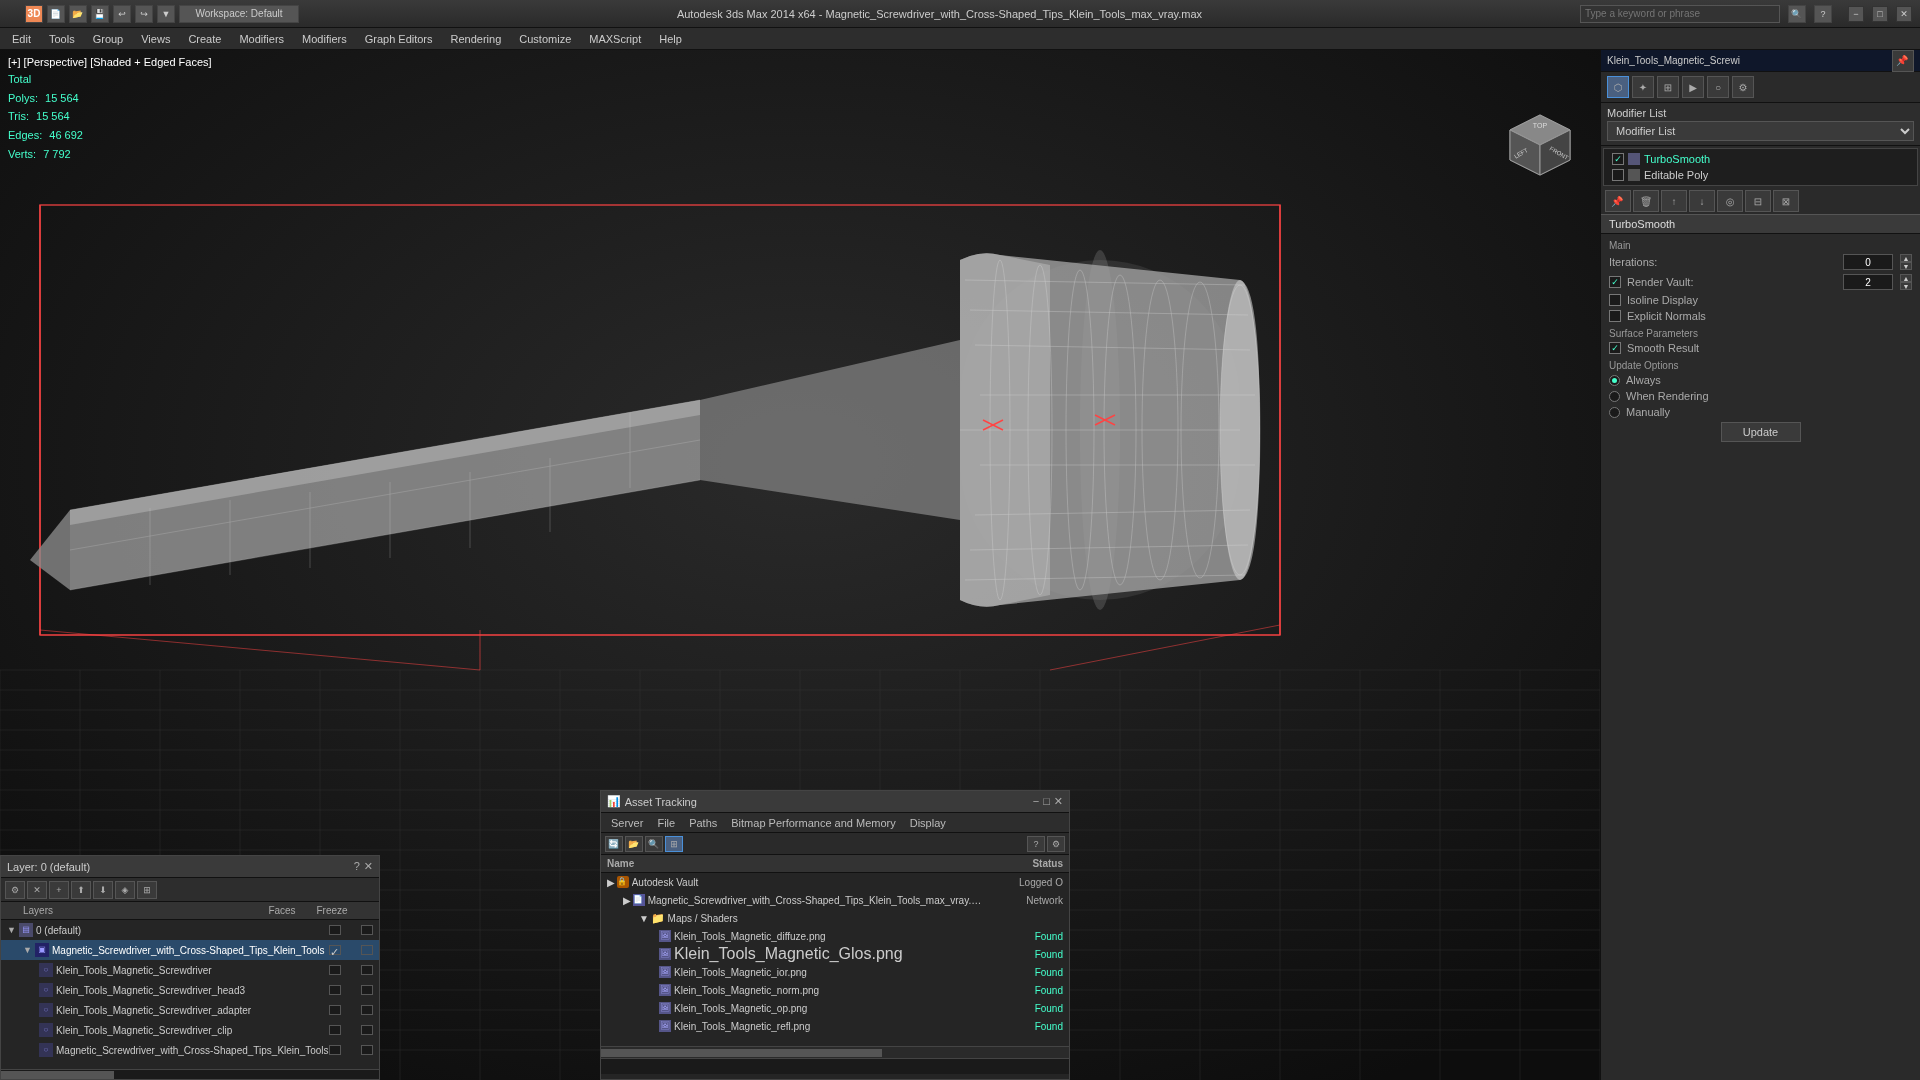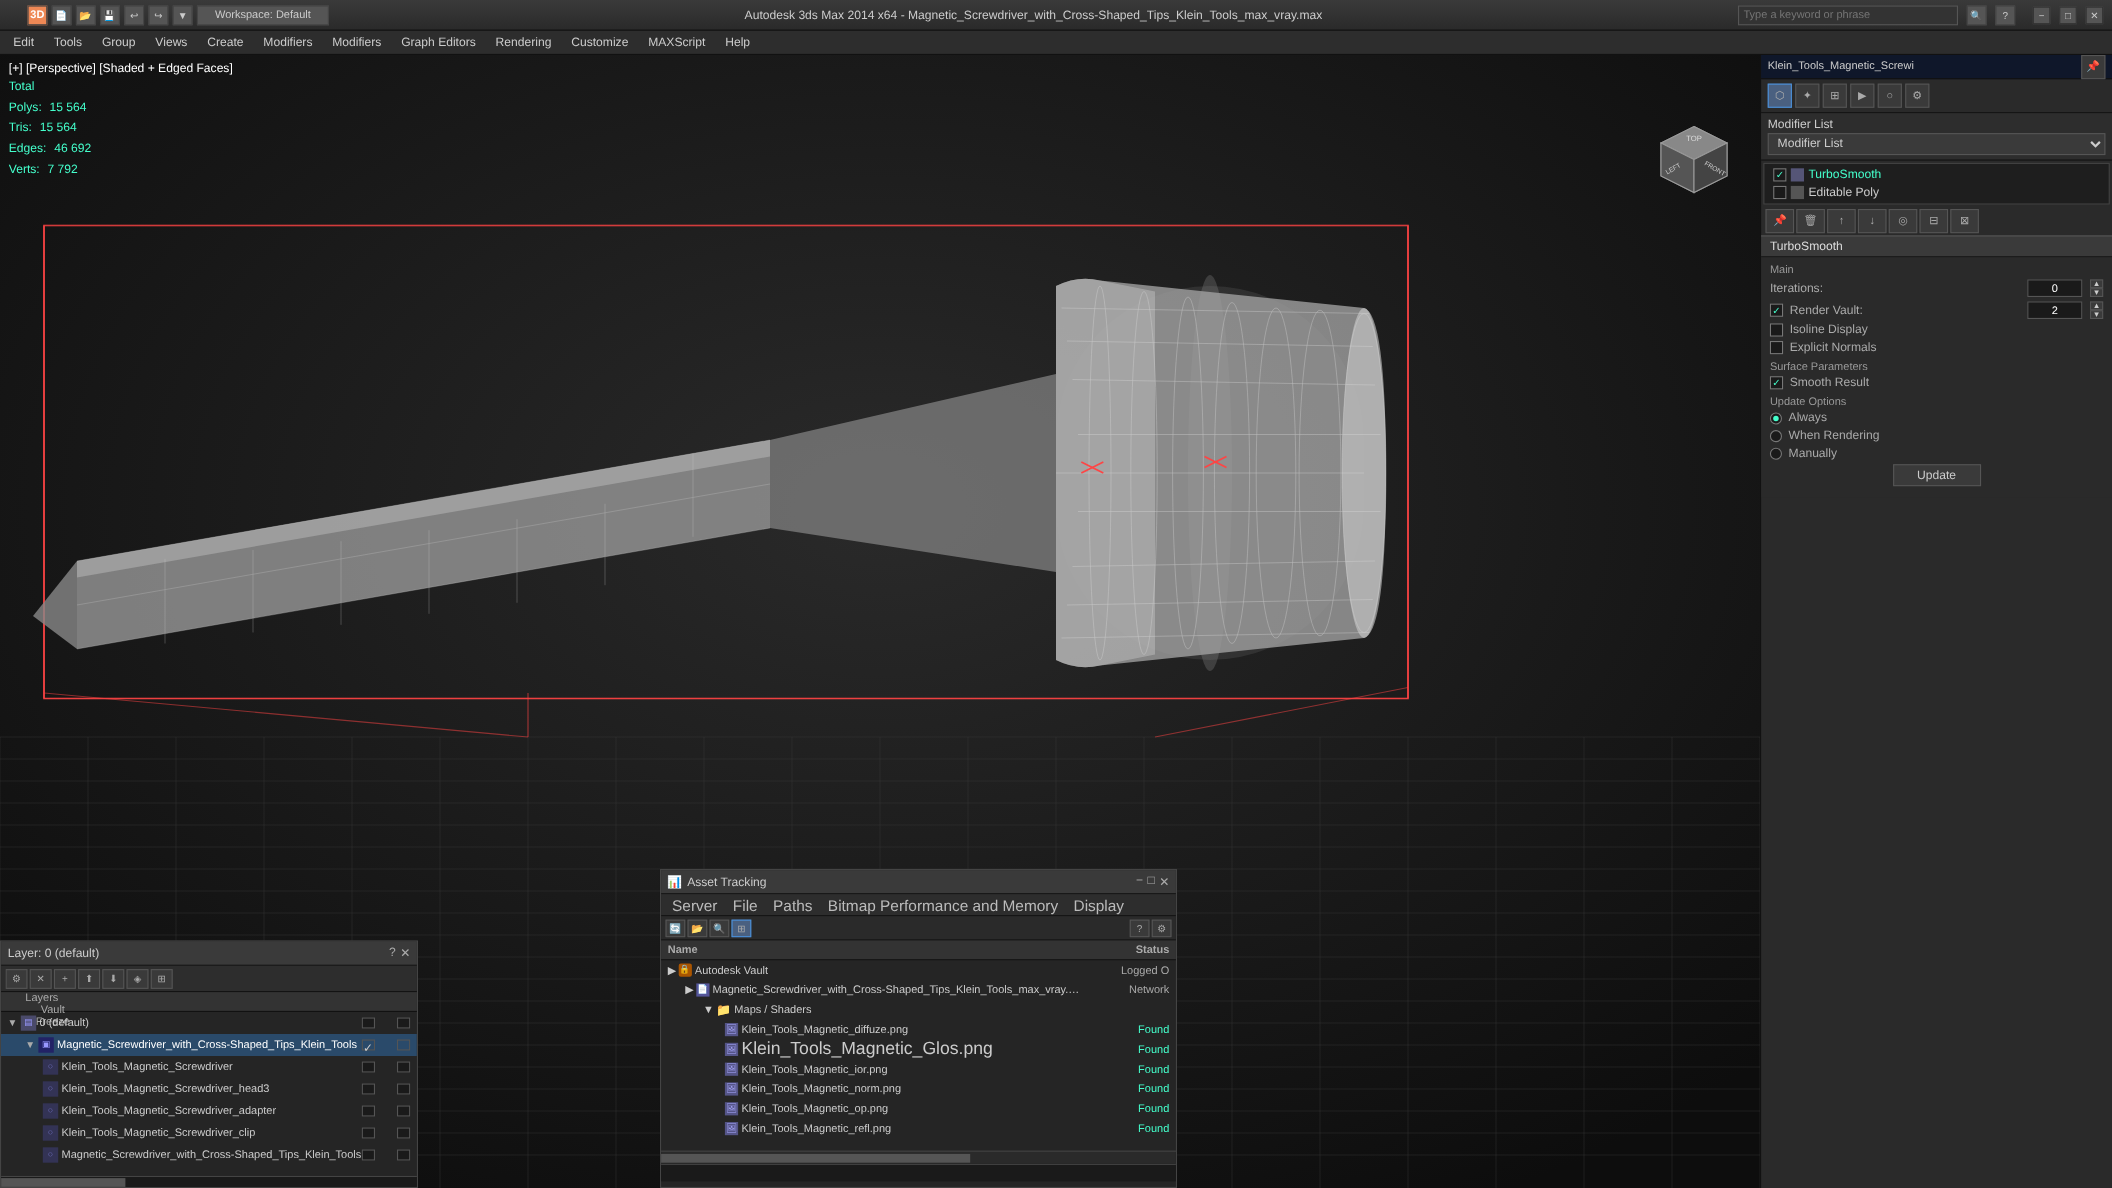--- a/index.html
+++ b/index.html
@@ -297,21 +297,21 @@
     }
     #asset-panel-menubar {
       height: 20px;
       background: #2d2d2d;
       display: flex;
       align-items: center;
       padding: 0 4px;
       gap: 2px;
       border-bottom: 1px solid #111;
     }
-    .am-item { padding: 1px 6px; font-size: 14px; color: #bbb; cursor: pointer; }
+    .am-item { padding: 1px 6px; font-size: 11px; color: #bbb; cursor: pointer; }
 
     #asset-toolbar {
       height: 22px;
       background: #2a2a2a;
       display: flex;
       align-items: center;
       padding: 0 4px;
       gap: 2px;
       border-bottom: 1px solid #111;
       justify-content: space-between;
@@ -702,23 +702,23 @@
   <div id="layer-toolbar" style="height:24px; background:#2d2d2d; display:flex; align-items:center; padding:0 4px; gap:2px; border-bottom:1px solid #111;">
     <div class="lt-btn">⚙</div>
     <div class="lt-btn">✕</div>
     <div class="lt-btn">+</div>
     <div class="lt-btn">⬆</div>
     <div class="lt-btn">⬇</div>
     <div class="lt-btn">◈</div>
     <div class="lt-btn">⊞</div>
   </div>
 
-  <div id="layer-columns" style="display:flex; background:#333; height:18px; align-items:flex-start; border-bottom:1px solid #111; padding:0 22px;flex-direction:column;">
+  <div id="layer-columns" style="display:flex; background:#333; height:18px; align-items:center; border-bottom:1px solid #111; padding:0 22px;">
     <div class="lc-name" style="flex:1; font-size:10px; color:#aaa;">Layers</div>
-    <div class="lc-other" style="width:50px; font-size:10px; color:#aaa; text-align:center;">Vault</div>
+    <div class="lc-other" style="width:50px; font-size:10px; color:#aaa; text-align:center;">Faces</div>
     <div class="lc-other" style="width:50px; font-size:10px; color:#aaa; text-align:center;">Freeze</div>
   </div>
 
   <div id="layer-content" style="overflow-y:auto; height:calc(100% - 84px);">
 
     <div class="layer-row" style="display:flex; align-items:center; padding:2px 6px; height:20px;">
       <span class="layer-expand" style="width:12px; font-size:9px; color:#aaa; cursor:pointer;">▼</span>
       <span class="layer-icon" style="width:14px; height:14px; background:#4a4a6a; margin-right:3px; font-size:8px; color:#99f; text-align:center; line-height:14px;">▤</span>
       <span class="layer-name" style="flex:1; font-size:10px; color:#ccc;">0 (default)</span>
       <div style="width:12px; height:10px; border:1px solid #555; background:#1a1a1a; margin-right:20px;"></div>

